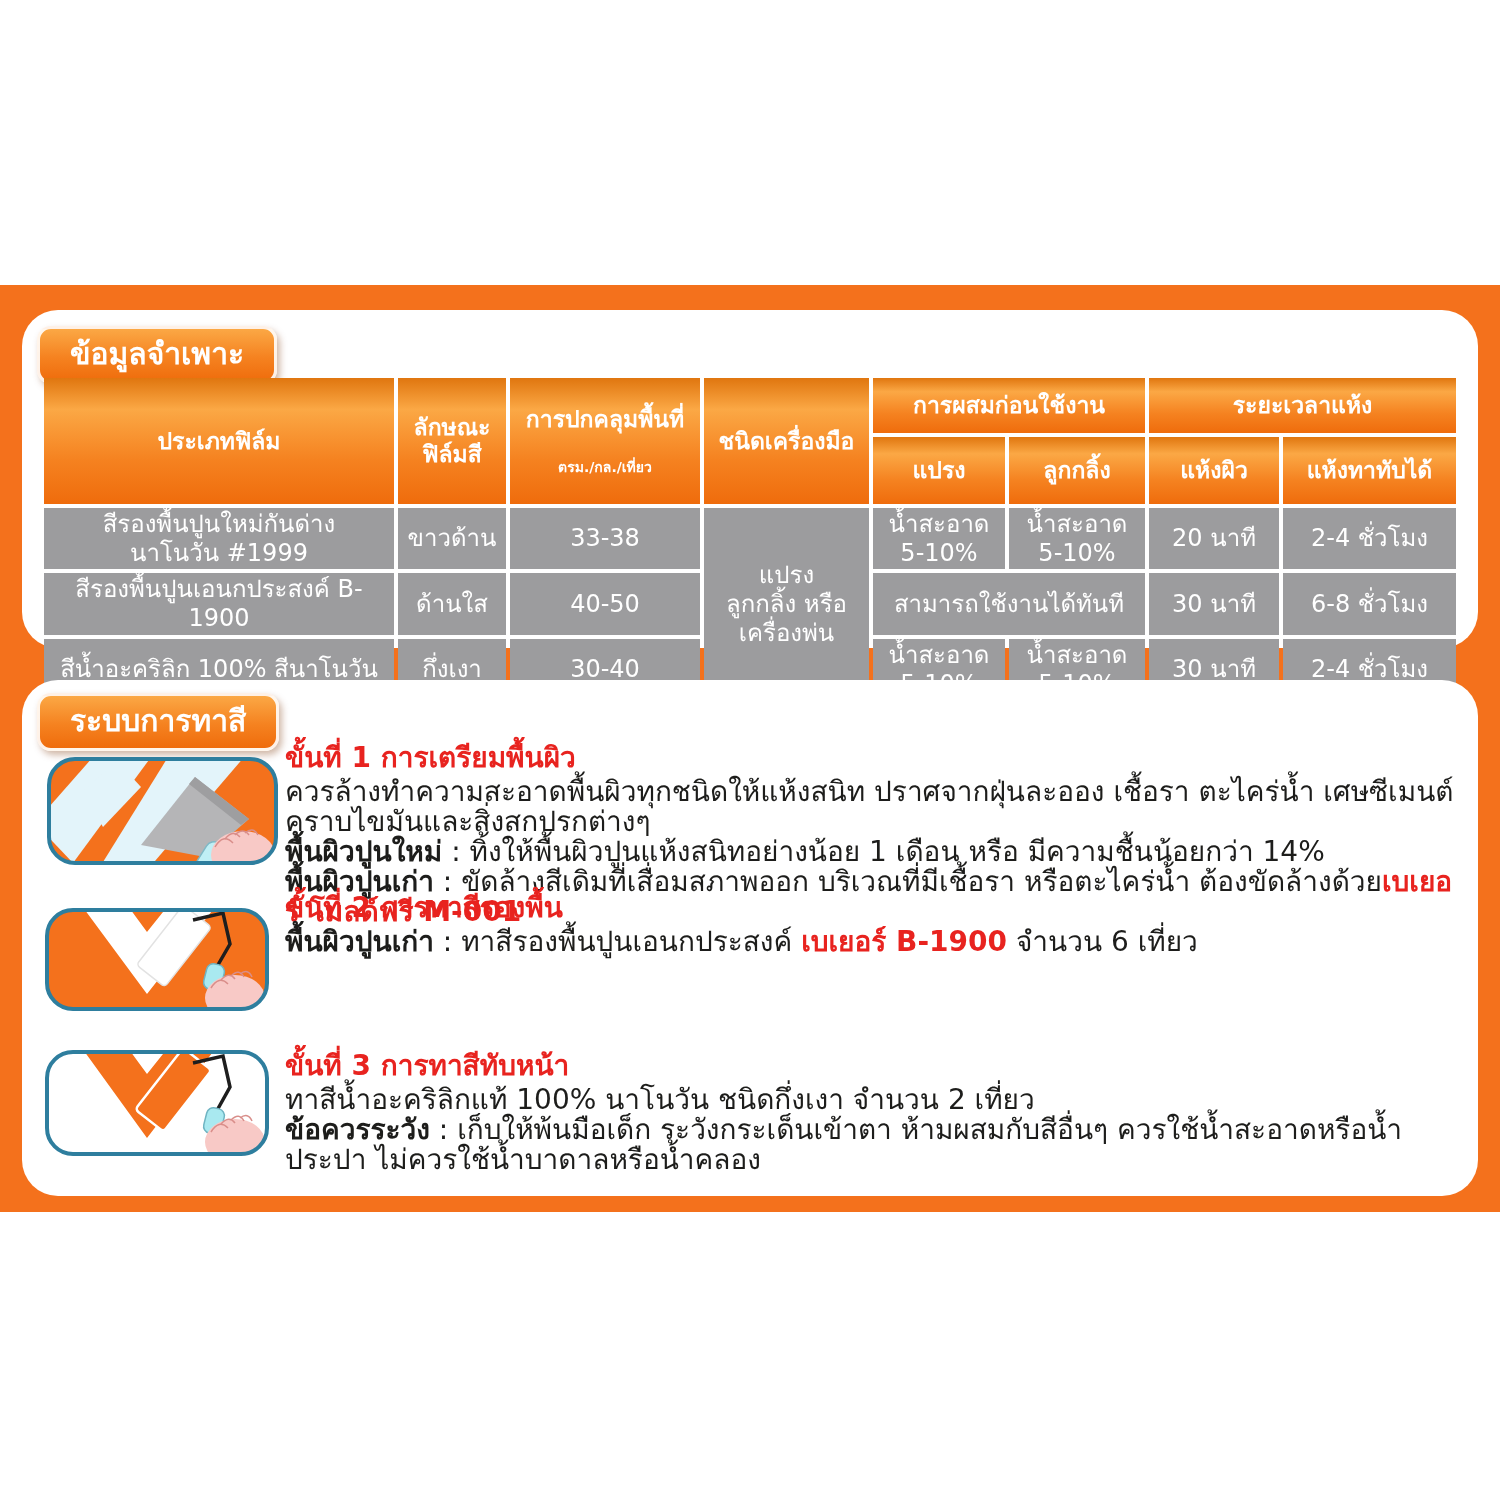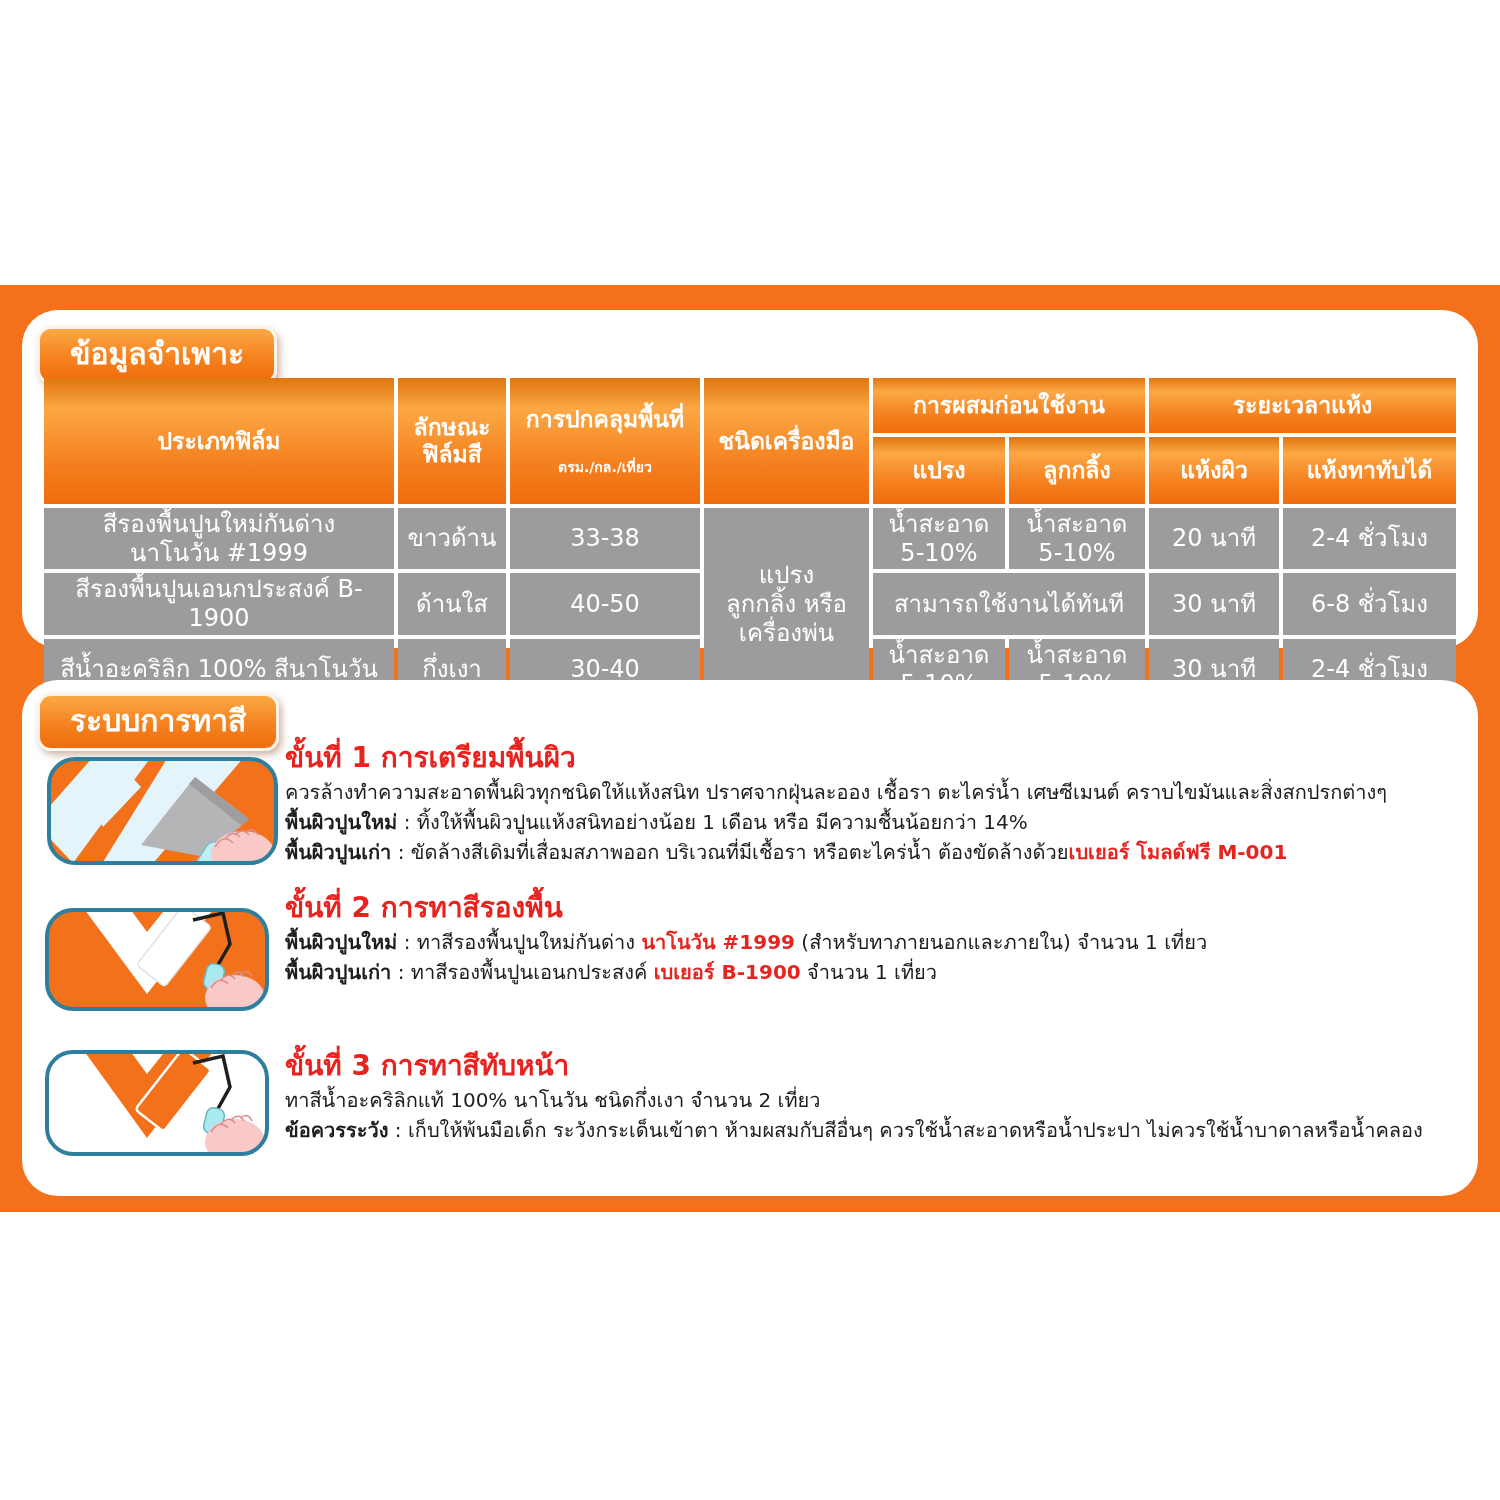--- a/index.html
+++ b/index.html
@@ -34,21 +34,21 @@
   .spec-table th.group{height:32px;}
   .spec-table th.sub{height:40px;}
   .spec-table td{background:var(--gray-cell);color:#fff;font-size:24px;line-height:1.2;
                  text-align:center;vertical-align:middle;padding:2px 6px;white-space:pre-line;height:56px;}
   .cov-unit{font-size:14px;font-weight:bold;}
 
   .step{position:absolute;left:0;width:1456px;}
   .step-icon{position:absolute;}
   .step-text{position:absolute;left:263px;width:1180px;}
   .step-title{color:var(--red);font-weight:bold;font-size:28px;line-height:32px;margin:0 0 3px 0;}
-  .step-line{color:var(--ink);font-size:20px;line-height:30px;}
+  .step-line{color:var(--ink);font-size:28px;line-height:30px;}
   .seg-bold{font-weight:bold;}
   .seg-redbold{font-weight:bold;color:var(--red);}
 </style>
 </head>
 <body>
 
 <div class="page">
   <div class="orange-band"></div>
 
   <div class="panel panel-spec">
@@ -178,22 +178,21 @@
               <ellipse cx="192" cy="92" rx="30" ry="23" fill="#F8C9C6"></ellipse>
               <path d="M168,82 q8,-13 17,-4" fill="#F8C9C6" stroke="#D98E8A" stroke-width="1.5"></path>
               <path d="M178,74 q8,-9 14,-1 M188,70 q8,-8 13,1 M197,68 q8,-6 12,3" fill="none" stroke="#D98E8A" stroke-width="1.5"></path>
             </g>
           </g>
           <rect x="4" y="4" width="220" height="99" rx="26" fill="none" stroke="#2E7E9E" stroke-width="4"></rect>
         </svg>
       </div>
       <div class="step-text" style="top:212px;">
         <div class="step-title">ขั้นที่ 2 การทาสีรองพื้น</div>
-        <div class="step-line"><span class="seg-bold">พื้นผิวปูนใหม่</span><span class="seg-normal"> : ทาสีรองพื้นปูนใหม่กันด่าง </span><span class="seg-redbold">นาโนวัน #1999</span><span class="seg-normal"> (สำหรับทาภายนอกและภายใน) จำนวน 1 เที่ยว</span></div>
-        <div class="step-line"><span class="seg-bold">พื้นผิวปูนเก่า</span><span class="seg-normal"> : ทาสีรองพื้นปูนเอนกประสงค์ </span><span class="seg-redbold">เบเยอร์ B-1900</span><span class="seg-normal"> จำนวน 1 เที่ยว</span></div>
+        <div class="step-line"><span class="seg-bold">พื้นผิวปูนเก่า</span><span class="seg-normal"> : ทาสีรองพื้นปูนเอนกประสงค์ </span><span class="seg-redbold">เบเยอร์ B-1900</span><span class="seg-normal"> จำนวน 6 เที่ยว</span></div>
       </div>
     </div>
 
     <div class="step">
       <div class="step-icon" style="left:21px;top:368px;width:228px;height:110px;">
         <svg width="228" height="110" viewBox="0 0 228 110">
           <defs>
               <clipPath id="clipC">
                 <rect x="4" y="4" width="220" height="102" rx="26"></rect>
               </clipPath>

